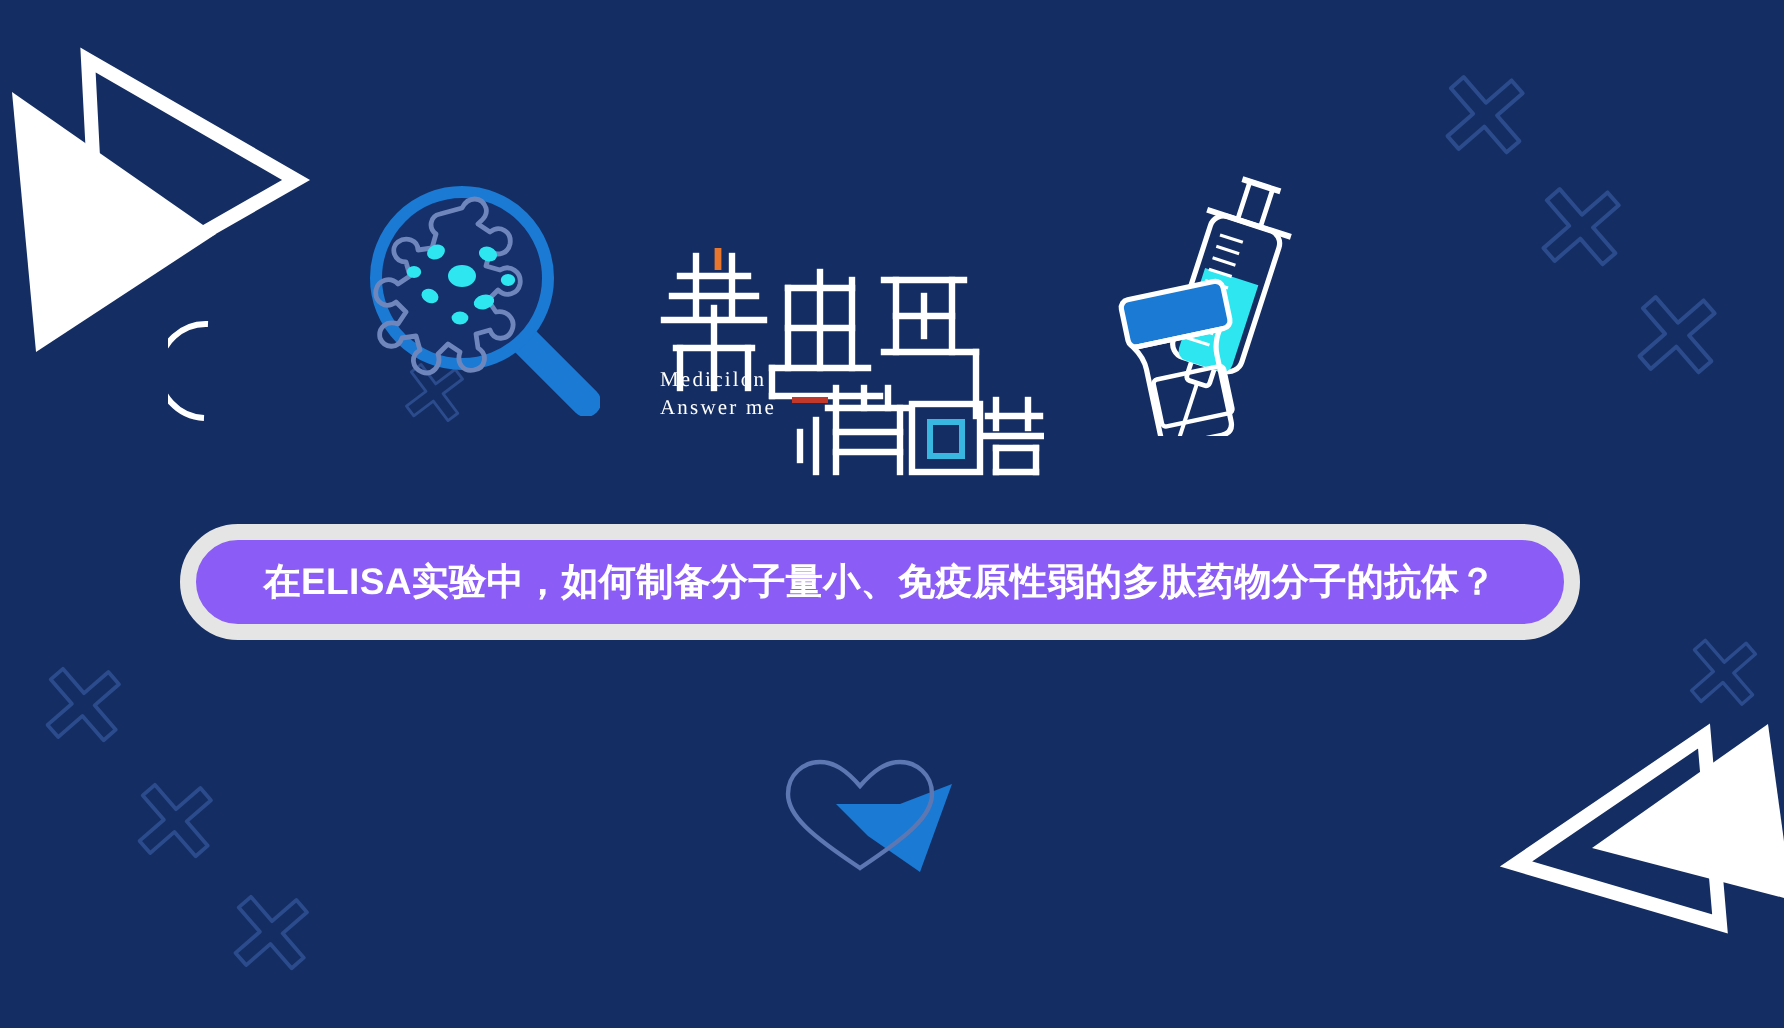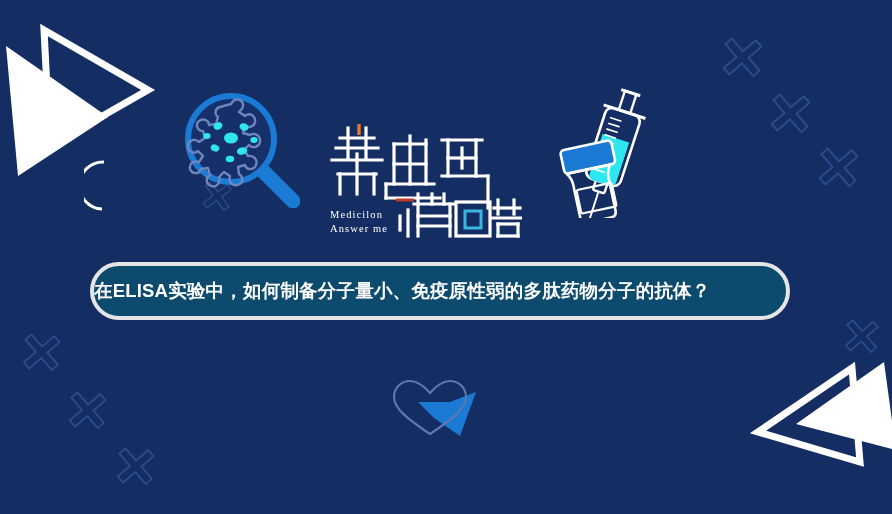--- a/index.html
+++ b/index.html
@@ -28,27 +28,27 @@
   
   .tri-wrap { position: absolute; }
 
   
   #question-pill {
     position: absolute;
     left: 90px;
     top: 262px;
     width: 700px;
     height: 58px;
-    border: 4px solid #e5e5e5;
+    border: 8px solid #e5e5e5;
     border-radius: 29px;
-    background: #0c4a6e;
+    background: #8b5cf6;
     box-sizing: border-box;
     display: flex;
     align-items: center;
-    justify-content: flex-start;
+    justify-content: center;
   }
   #question-text {
     color: #ffffff;
     font-size: 18.5px;
     font-weight: bold;
     letter-spacing: 0.2px;
     white-space: nowrap;
     line-height: 1;
   }
 
@@ -62,21 +62,20 @@
   }
   #logo-en {
     position: absolute;
     left: 8px;
     top: 72px;
     color: #ffffff;
     font-size: 10.5px;
     line-height: 14px;
     letter-spacing: 1.1px;
     font-family: "Liberation Serif", "DejaVu Serif", serif;
-    margin-top: 24px;
   }
   #logo-en div { white-space: nowrap; }
 
   
   .icon-group { position: absolute; }
 </style>
 </head>
 <body>
 
 <div id="stage">

